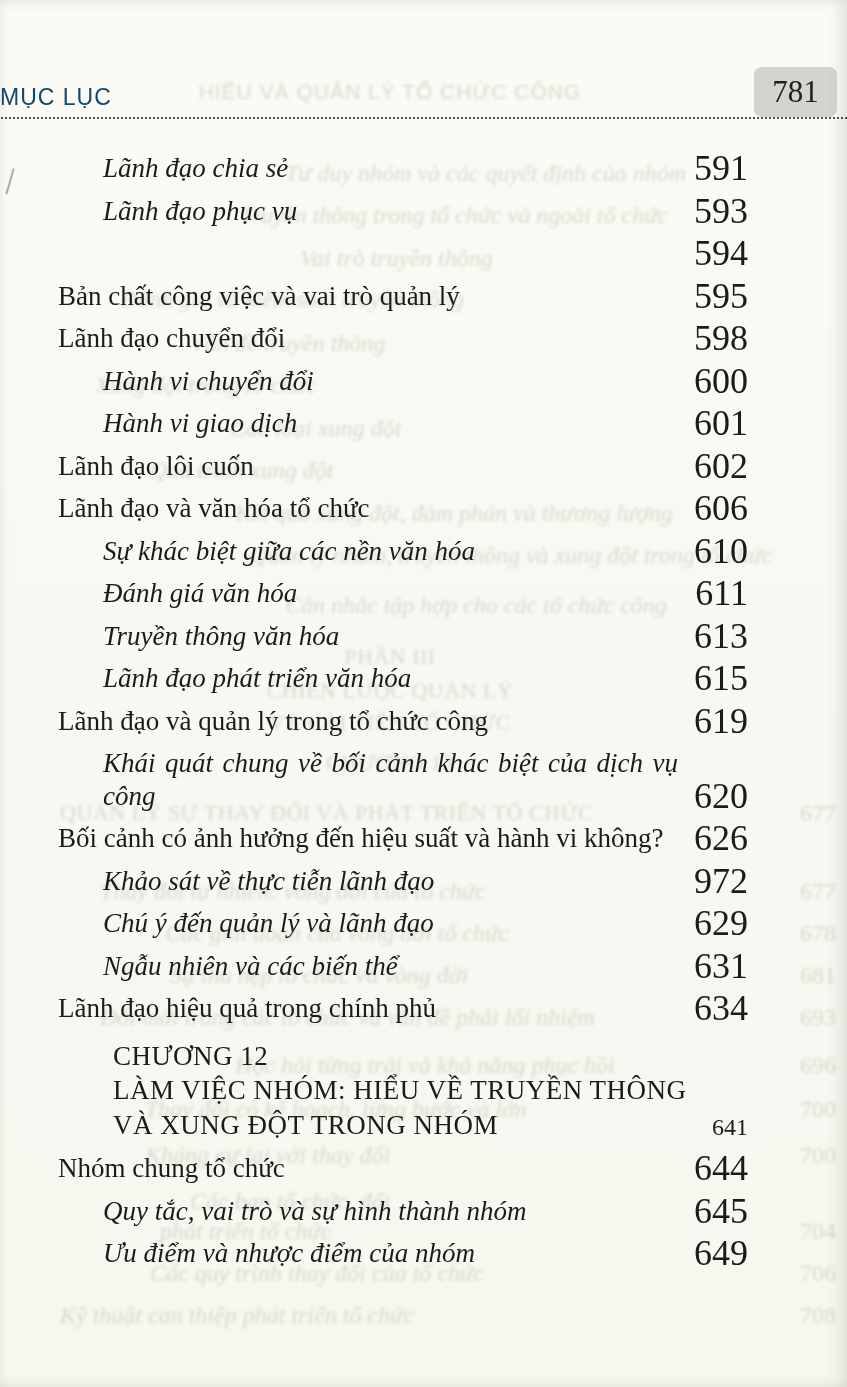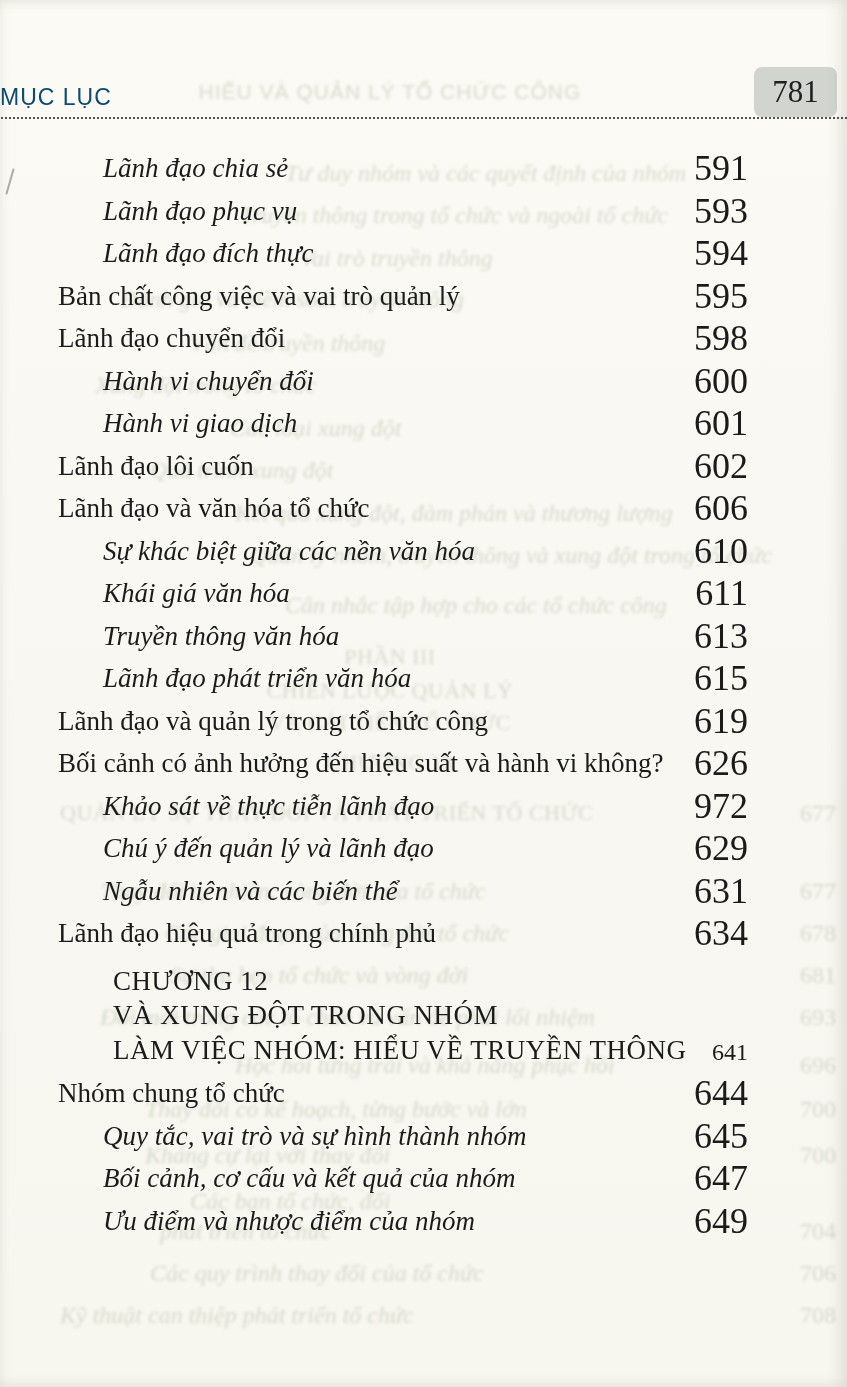--- a/index.html
+++ b/index.html
@@ -134,21 +134,20 @@
       <div class="toc-title">Lãnh đạo chia sẻ</div>
       <div class="toc-spacer"></div>
       <div class="toc-page">591</div>
     </div>
     <div class="toc-row sub">
       <div class="toc-title">Lãnh đạo phục vụ</div>
       <div class="toc-spacer"></div>
       <div class="toc-page">593</div>
     </div>
     <div class="toc-row sub">
-      <div class="toc-title">Lãnh đạo đích thực</div>
       <div class="toc-spacer"></div>
       <div class="toc-page">594</div>
     </div>
     <div class="toc-row main">
       <div class="toc-title">Bản chất công việc và vai trò quản lý</div>
       <div class="toc-spacer"></div>
       <div class="toc-page">595</div>
     </div>
     <div class="toc-row main">
       <div class="toc-title">Lãnh đạo chuyển đổi</div>
@@ -174,38 +173,43 @@
       <div class="toc-title">Lãnh đạo và văn hóa tổ chức</div>
       <div class="toc-spacer"></div>
       <div class="toc-page">606</div>
     </div>
     <div class="toc-row sub">
       <div class="toc-title">Sự khác biệt giữa các nền văn hóa</div>
       <div class="toc-spacer"></div>
       <div class="toc-page">610</div>
     </div>
     <div class="toc-row sub">
-      <div class="toc-title">Khái giá văn hóa</div>
+      <div class="toc-title">Đánh giá văn hóa</div>
       <div class="toc-spacer"></div>
       <div class="toc-page">611</div>
     </div>
     <div class="toc-row sub">
       <div class="toc-title">Truyền thông văn hóa</div>
       <div class="toc-spacer"></div>
       <div class="toc-page">613</div>
     </div>
     <div class="toc-row sub">
       <div class="toc-title">Lãnh đạo phát triển văn hóa</div>
       <div class="toc-spacer"></div>
       <div class="toc-page">615</div>
     </div>
     <div class="toc-row main">
       <div class="toc-title">Lãnh đạo và quản lý trong tổ chức công</div>
       <div class="toc-spacer"></div>
       <div class="toc-page">619</div>
+    </div>
+    <div class="toc-row sub wrap">
+      <div class="toc-title">Khái quát chung về bối cảnh khác biệt của dịch vụ công</div>
+      <div class="toc-spacer"></div>
+      <div class="toc-page">620</div>
     </div>
     <div class="toc-row main">
       <div class="toc-title">Bối cảnh có ảnh hưởng đến hiệu suất và hành vi không?</div>
       <div class="toc-spacer"></div>
       <div class="toc-page">626</div>
     </div>
     <div class="toc-row sub">
       <div class="toc-title">Khảo sát về thực tiễn lãnh đạo</div>
       <div class="toc-spacer"></div>
       <div class="toc-page">972</div>
@@ -220,37 +224,32 @@
       <div class="toc-spacer"></div>
       <div class="toc-page">631</div>
     </div>
     <div class="toc-row main">
       <div class="toc-title">Lãnh đạo hiệu quả trong chính phủ</div>
       <div class="toc-spacer"></div>
       <div class="toc-page">634</div>
     </div>
     <div class="chapter-block">
       <div class="chapter-line">CHƯƠNG 12</div>
+      <div class="chapter-line">LÀM VIỆC NHÓM: HIỂU VỀ TRUYỀN THÔNG</div>
       <div class="chapter-line">VÀ XUNG ĐỘT TRONG NHÓM</div>
-      <div class="chapter-line">LÀM VIỆC NHÓM: HIỂU VỀ TRUYỀN THÔNG</div>
       <div class="chapter-page">641</div>
     </div>
     <div class="toc-row main">
       <div class="toc-title">Nhóm chung tổ chức</div>
       <div class="toc-spacer"></div>
       <div class="toc-page">644</div>
     </div>
     <div class="toc-row sub">
       <div class="toc-title">Quy tắc, vai trò và sự hình thành nhóm</div>
       <div class="toc-spacer"></div>
       <div class="toc-page">645</div>
     </div>
     <div class="toc-row sub">
-      <div class="toc-title">Bối cảnh, cơ cấu và kết quả của nhóm</div>
-      <div class="toc-spacer"></div>
-      <div class="toc-page">647</div>
-    </div>
-    <div class="toc-row sub">
       <div class="toc-title">Ưu điểm và nhược điểm của nhóm</div>
       <div class="toc-spacer"></div>
       <div class="toc-page">649</div>
     </div>
   </div>
 
 </body></html>

